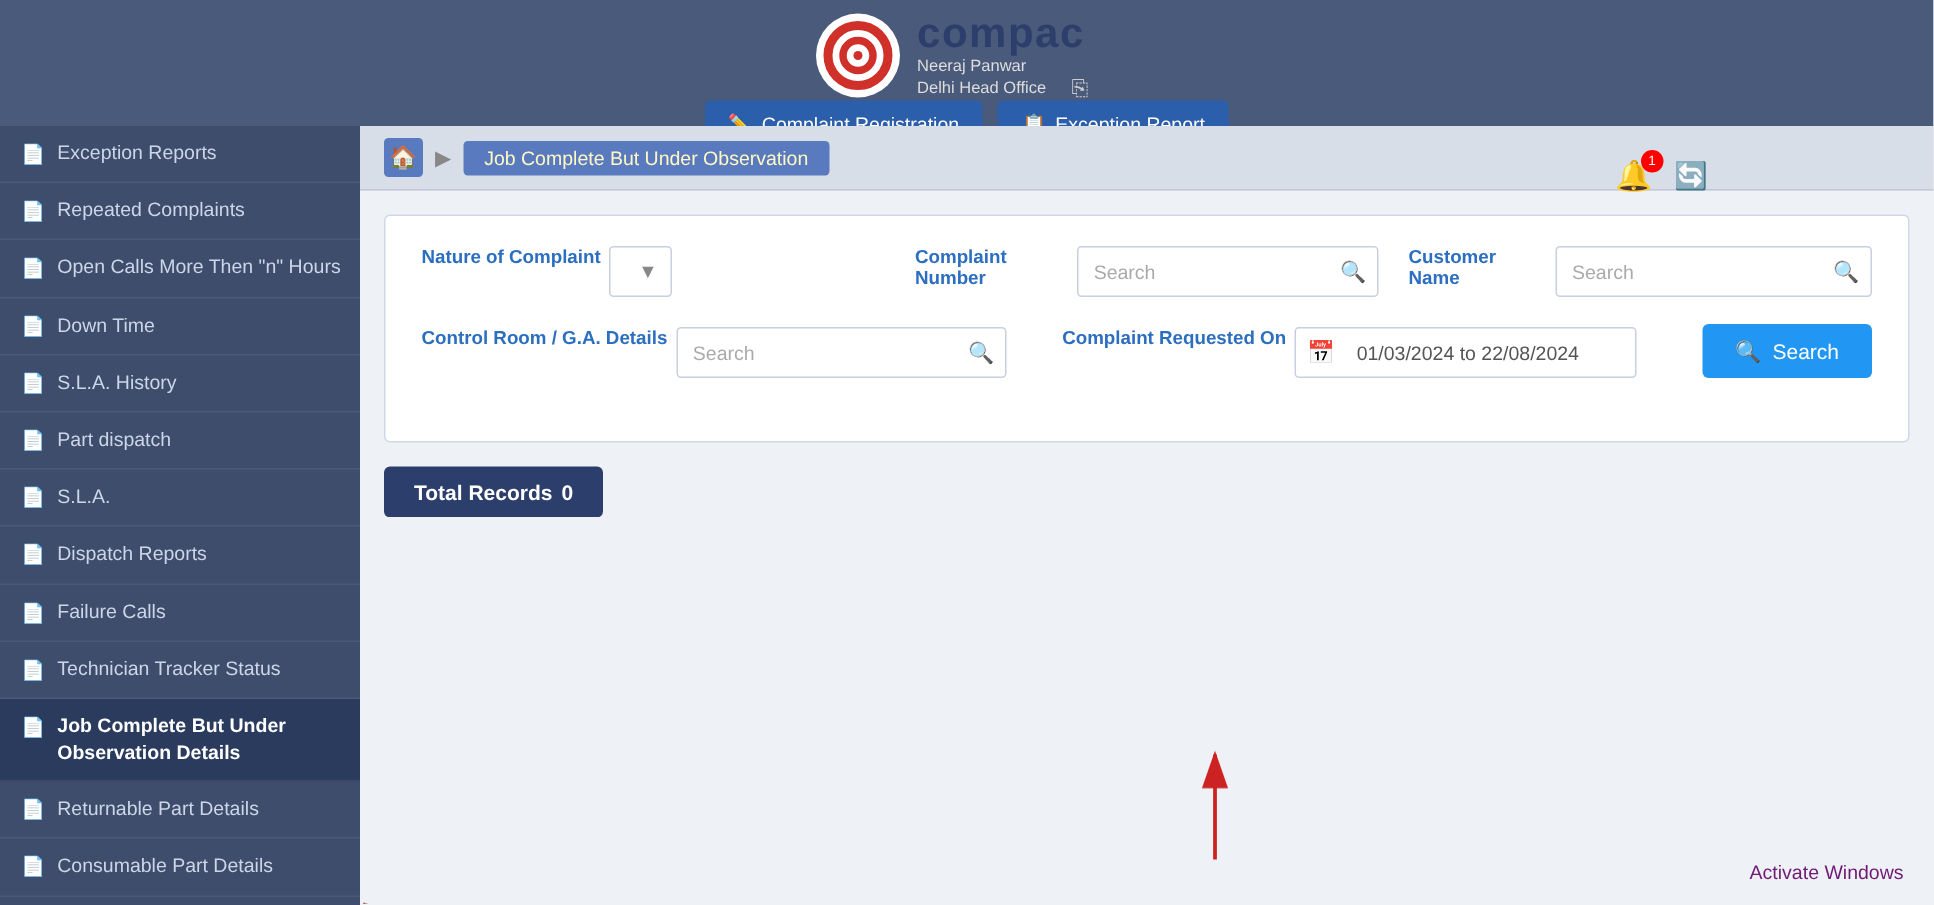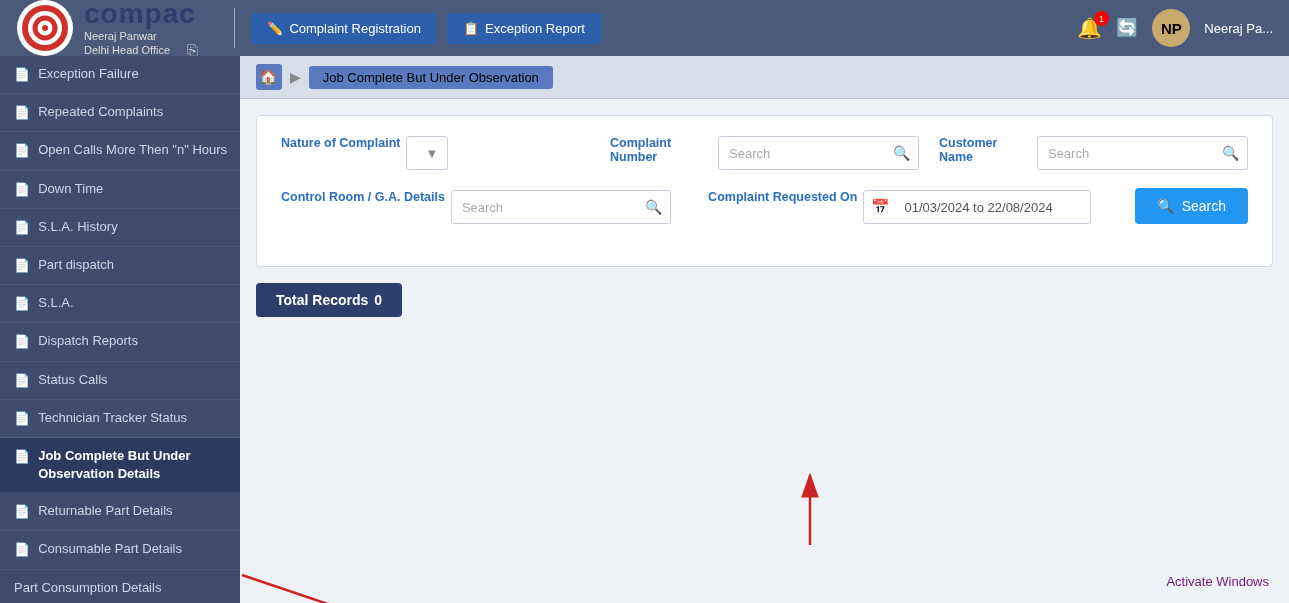--- a/index.html
+++ b/index.html
@@ -4,22 +4,23 @@
   <style>
     * { box-sizing: border-box; margin: 0; padding: 0; }
     body { font-family: Arial, sans-serif; font-size: 13px; display: flex; flex-direction: column; height: 100vh; overflow: hidden; background: #f0f0f0; }
 
     
     .header {
       background: #4a5a7a;
       display: flex;
       align-items: center;
       padding: 6px 16px;
-      height: 56px;
+      height: 84px;
       flex-shrink: 0;
+      flex-direction: column;
     }
     .logo-area {
       display: flex;
       align-items: center;
       gap: 10px;
       margin-right: 20px;
     }
     .logo-svg { width: 58px; height: 58px; }
     .logo-text-area { display: flex; flex-direction: column; }
     .logo-brand { font-size: 28px; font-weight: bold; color: #2c3e6b; letter-spacing: 1px; }
@@ -126,21 +127,21 @@
       display: flex;
       align-items: center;
       justify-content: center;
       border-radius: 3px;
       font-size: 15px;
       cursor: pointer;
     }
     .breadcrumb-arrow { color: #888; font-size: 14px; margin: 0 4px; }
     .breadcrumb-label {
       background: #5a7abf;
-      color: #000000;
+      color: #fef9c3;
       padding: 4px 14px;
       border-radius: 3px;
       font-size: 13px;
     }
 
     
     .form-panel {
       background: #fff;
       margin: 16px;
       border-radius: 4px;
@@ -290,21 +291,21 @@
     <div class="avatar">NP</div>
     <span class="header-username">Neeraj Pa...</span>
   </div>
 </div>
 
 <div class="layout">
 
   <div class="sidebar">
   <div class="sidebar-item">
         <span class="sidebar-item-icon">📄</span>
-        <span>Exception Failure</span>
+        <span>Exception Reports</span>
       </div>
       <div class="sidebar-item">
         <span class="sidebar-item-icon">📄</span>
         <span>Repeated Complaints</span>
       </div>
       <div class="sidebar-item">
         <span class="sidebar-item-icon">📄</span>
         <span>Open Calls More Then "n" Hours</span>
       </div>
       <div class="sidebar-item">
@@ -322,21 +323,21 @@
       <div class="sidebar-item">
         <span class="sidebar-item-icon">📄</span>
         <span>S.L.A.</span>
       </div>
       <div class="sidebar-item">
         <span class="sidebar-item-icon">📄</span>
         <span>Dispatch Reports</span>
       </div>
       <div class="sidebar-item">
         <span class="sidebar-item-icon">📄</span>
-        <span>Status Calls</span>
+        <span>Failure Calls</span>
       </div>
       <div class="sidebar-item">
         <span class="sidebar-item-icon">📄</span>
         <span>Technician Tracker Status</span>
       </div>
       <div class="sidebar-item active">
         <span class="sidebar-item-icon">📄</span>
         <span>Job Complete But Under Observation Details</span>
       </div>
       <div class="sidebar-item">

